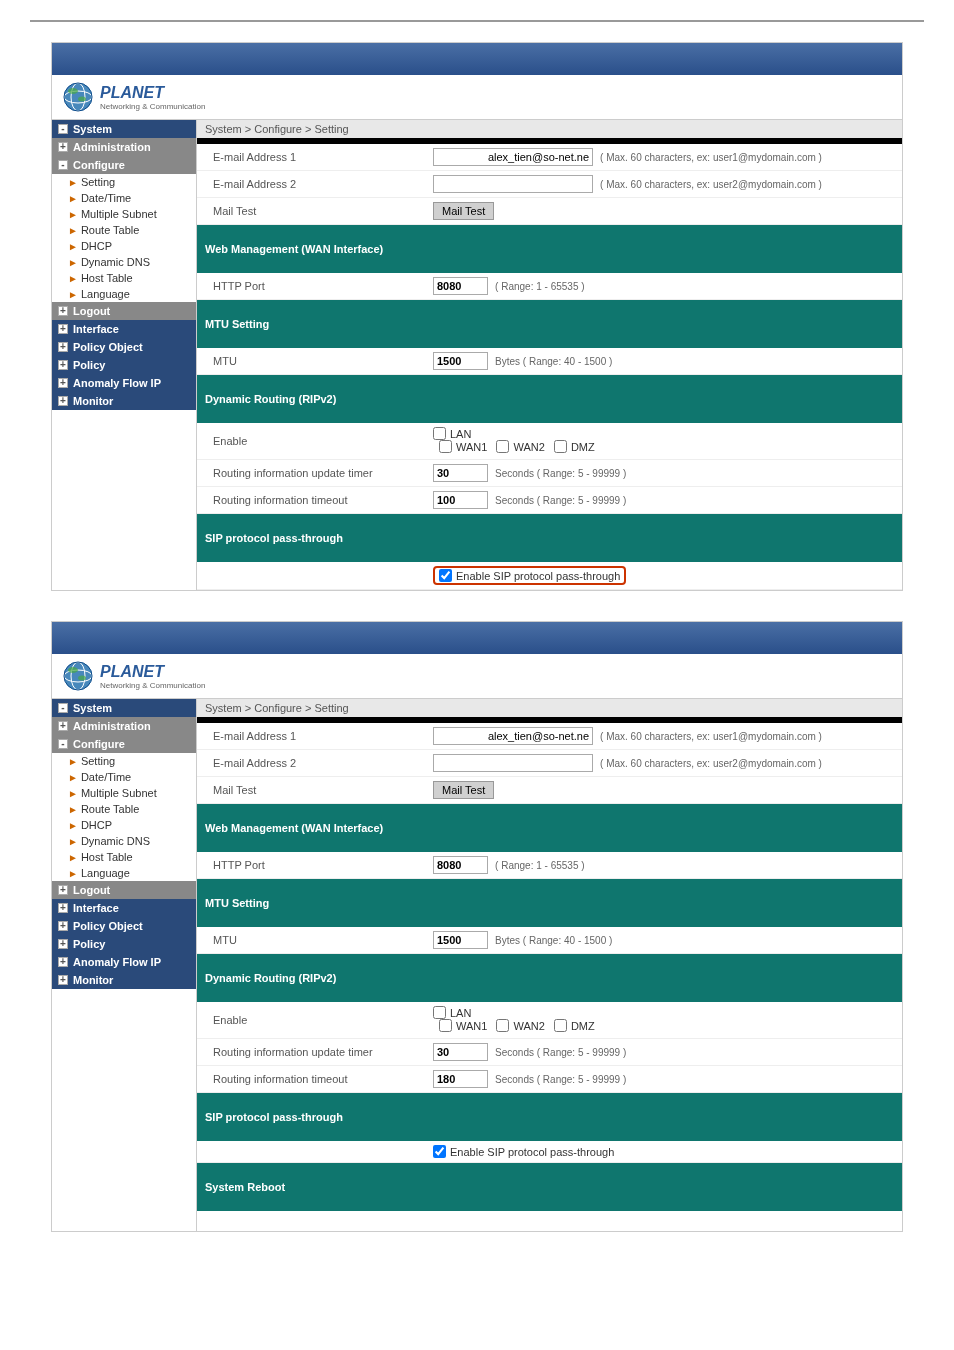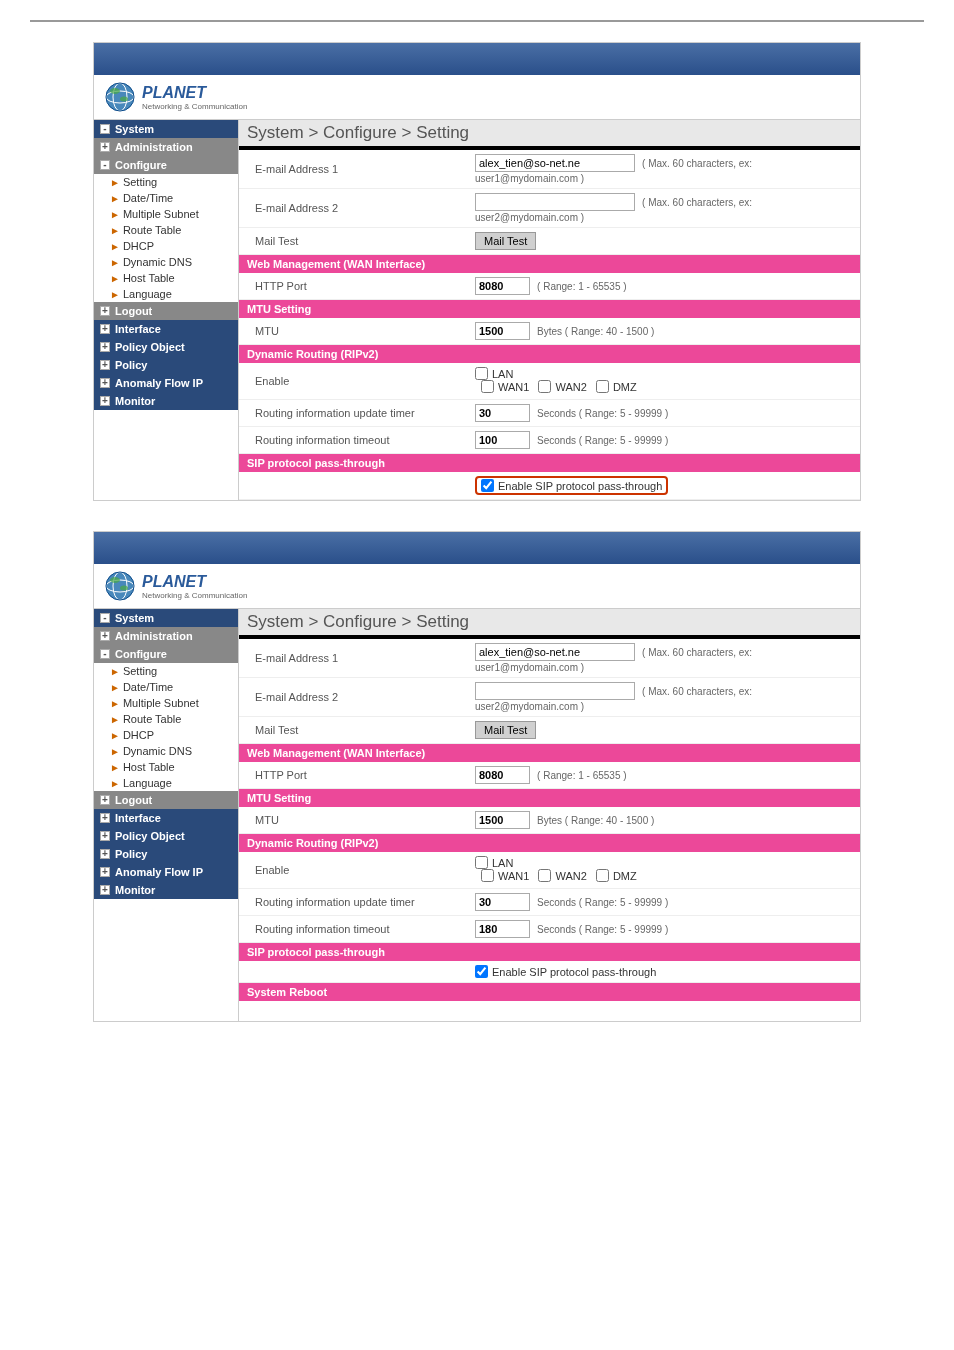--- a/index.html
+++ b/index.html
@@ -16,21 +16,21 @@
     }
     .top-border {
       border-top: 2px solid #999;
       margin-bottom: 20px;
     }
 
     
     .panel {
       border: 1px solid #ccc;
       margin-bottom: 30px;
-      width: 768px;
+      width: 852px;
       margin-left: auto;
       margin-right: auto;
     }
 
     
     .panel-header {
       background: linear-gradient(to bottom, #4a6fa5, #2a4f8a);
       height: 32px;
     }
 
@@ -80,29 +80,29 @@
 
     
     .main-content {
       flex: 1;
       background: #fff;
     }
 
     .breadcrumb {
       background: #e8e8e8;
       padding: 3px 8px;
-      font-size: 17px;
+      font-size: 11px;
       color: #555;
-      border-bottom: 4px solid #000000;
+      border-bottom: 6px solid #000000;
     }
 
     .section-header {
-      background: #ec4899;
+      background: #0f766e;
       color: #fff;
-      padding: 3px 8px;
+      padding: 18px 8px;
       font-size: 11px;
       font-weight: bold;
     }
 
     .form-table {
       width: 100%;
       border-collapse: collapse;
     }
 
     .form-table td {
@@ -119,20 +119,21 @@
 
     .form-input {
       border: 1px solid #aaa;
       padding: 1px 3px;
       font-size: 11px;
       height: 18px;
     }
 
     .form-input-wide {
       width: 160px;
+      text-align: right;
     }
 
     .form-input-small {
       width: 55px;
       font-weight: bold;
     }
 
     .hint-text {
       color: #666;
       font-size: 10px;

